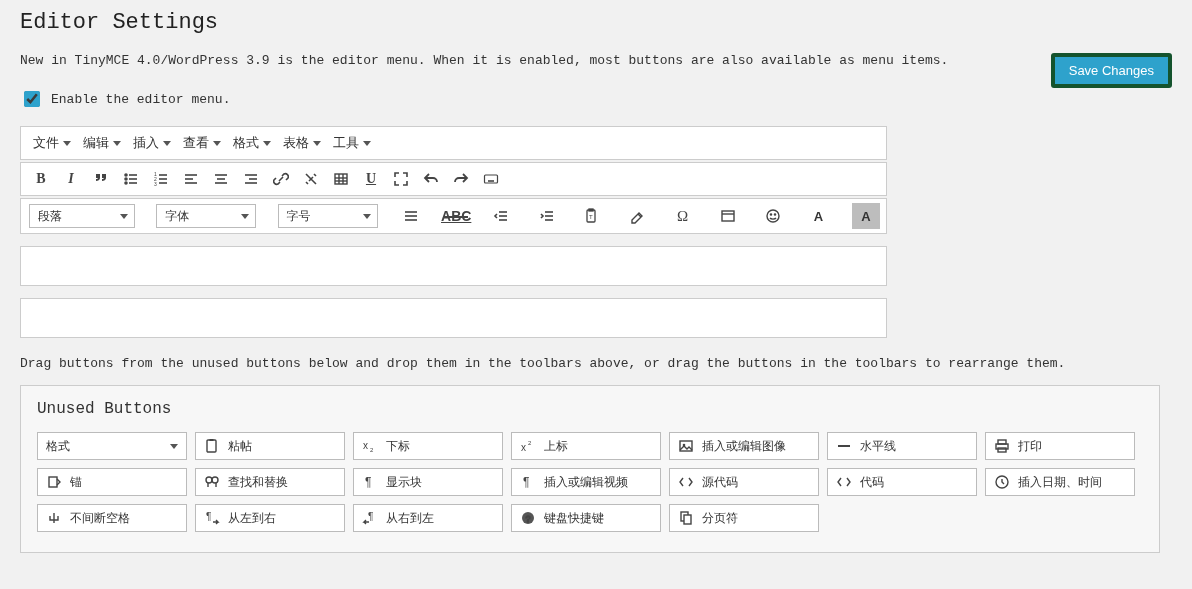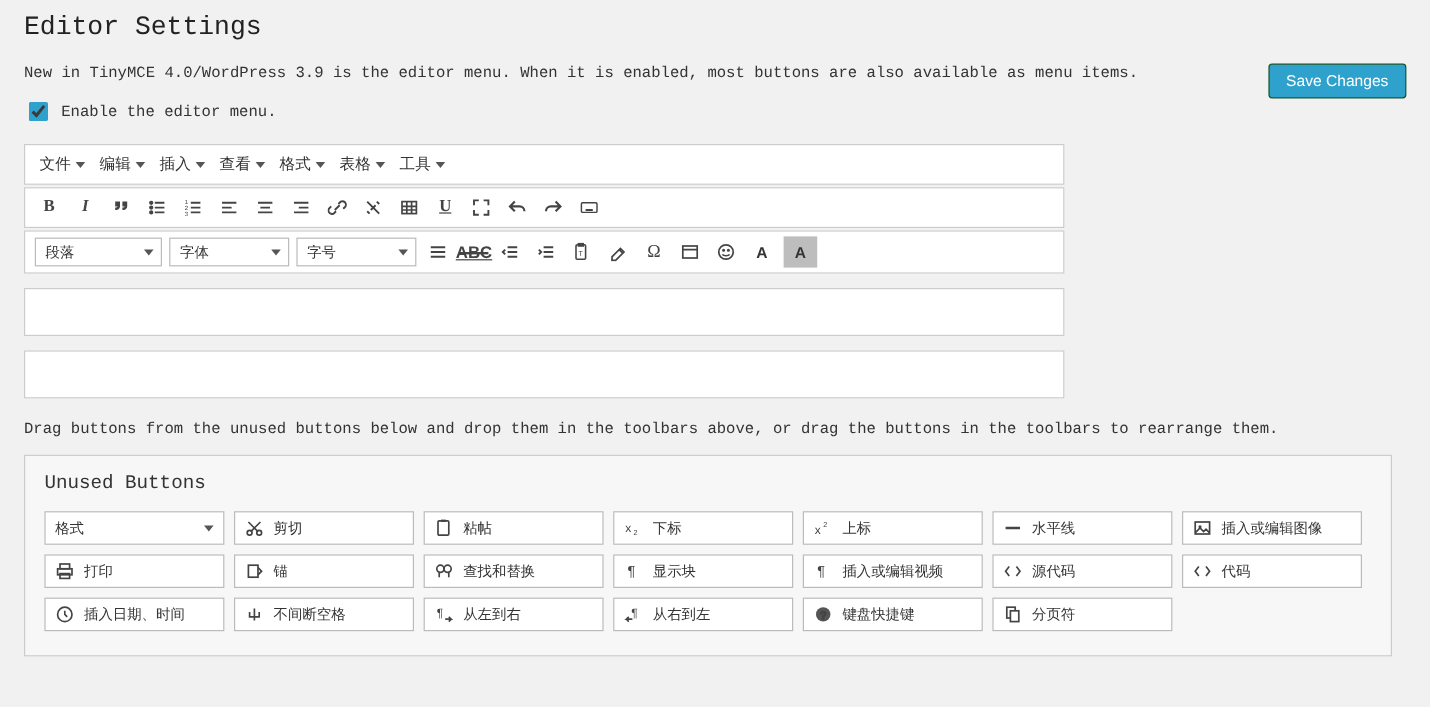--- a/index.html
+++ b/index.html
@@ -21,21 +21,21 @@
     color: #222;
   }
   .header-row { display: flex; justify-content: space-between; align-items: flex-start; }
   .intro {
     font-family: "Courier New", monospace;
     font-size: 13px;
     margin: 0 0 14px 0;
   }
   .save-btn {
     background: #2ea2cc;
-    border: 1px solid #14532d;
+    border: 4px solid #14532d;
     color: #fff;
     padding: 6px 14px;
     border-radius: 3px;
     font-size: 13px;
     cursor: pointer;
     white-space: nowrap;
   }
   .checkbox-row { display:flex; align-items:center; gap:8px; margin-bottom: 16px; }
   .checkbox-row label { font-family: "Courier New", monospace; font-size:13px; }
   input[type=checkbox] { width:16px; height:16px; accent-color:#2ea2cc; }
@@ -288,21 +288,21 @@
               <line x1="4" y1="6" x2="4" y2="6"></line>
               <line x1="6" y1="6" x2="6" y2="6"></line>
               <line x1="8" y1="6" x2="8" y2="6"></line>
               <line x1="10" y1="6" x2="10" y2="6"></line>
               <line x1="12" y1="6" x2="12" y2="6"></line>
               <line x1="5" y1="10" x2="11" y2="10" stroke-width="1.6"></line>
             </svg>
           </div>
     </div>
 
-    <div class="toolbar" style="">
+    <div class="toolbar" style="justify-content:space-between;">
       <div class="selector w1">
             <span>段落</span>
             <span class="caret"></span>
           </div>
       <div class="selector w2">
             <span>字体</span>
             <span class="caret"></span>
           </div>
       <div class="selector w3">
             <span>字号</span>
@@ -374,30 +374,20 @@
 
   <div class="unused-panel">
     <h3>Unused Buttons</h3>
     <div class="unused-grid" id="unused-grid">
           <div class="unused-btn dropdown">
             <span>格式</span>
           </div>
           <div class="unused-btn">
             <span class="ico">
               <svg viewBox="0 0 16 16" stroke="#444" fill="none" stroke-width="1.4">
-                <circle cx="4" cy="12" r="2"></circle>
-                <circle cx="12" cy="12" r="2"></circle>
-                <path d="M5 11L13 3M11 11L3 3"></path>
-              </svg>
-            </span>
-            <span>剪切</span>
-          </div>
-          <div class="unused-btn">
-            <span class="ico">
-              <svg viewBox="0 0 16 16" stroke="#444" fill="none" stroke-width="1.4">
                 <rect x="3" y="2" width="9" height="12" rx="1"></rect>
                 <rect x="5.5" y="1" width="4" height="2" fill="#444" stroke="none"></rect>
               </svg>
             </span>
             <span>粘帖</span>
           </div>
           <div class="unused-btn">
             <span class="ico">
               <svg viewBox="0 0 16 16">
                 <text x="1" y="11" font-size="10" fill="#444">x</text>
@@ -410,38 +400,38 @@
             <span class="ico">
               <svg viewBox="0 0 16 16">
                 <text x="1" y="13" font-size="10" fill="#444">x</text>
                 <text x="8" y="7" font-size="6" fill="#444">2</text>
               </svg>
             </span>
             <span>上标</span>
           </div>
           <div class="unused-btn">
             <span class="ico">
-              <svg viewBox="0 0 16 16" stroke="#444" stroke-width="2">
-                <line x1="2" y1="8" x2="14" y2="8"></line>
-              </svg>
-            </span>
-            <span>水平线</span>
-          </div>
-          <div class="unused-btn">
-            <span class="ico">
               <svg viewBox="0 0 16 16" stroke="#444" fill="none" stroke-width="1.4">
                 <rect x="2" y="3" width="12" height="10"></rect>
                 <circle cx="6" cy="7" r="1.3" fill="#444" stroke="none"></circle>
                 <path d="M2 12l4-4 3 3 2-2 3 3"></path>
               </svg>
             </span>
             <span>插入或编辑图像</span>
           </div>
           <div class="unused-btn">
             <span class="ico">
+              <svg viewBox="0 0 16 16" stroke="#444" stroke-width="2">
+                <line x1="2" y1="8" x2="14" y2="8"></line>
+              </svg>
+            </span>
+            <span>水平线</span>
+          </div>
+          <div class="unused-btn">
+            <span class="ico">
               <svg viewBox="0 0 16 16" stroke="#444" fill="none" stroke-width="1.4">
                 <rect x="4" y="2" width="8" height="4"></rect>
                 <rect x="2" y="6" width="12" height="5"></rect>
                 <rect x="4" y="10" width="8" height="4"></rect>
               </svg>
             </span>
             <span>打印</span>
           </div>
           <div class="unused-btn">
             <span class="ico">

